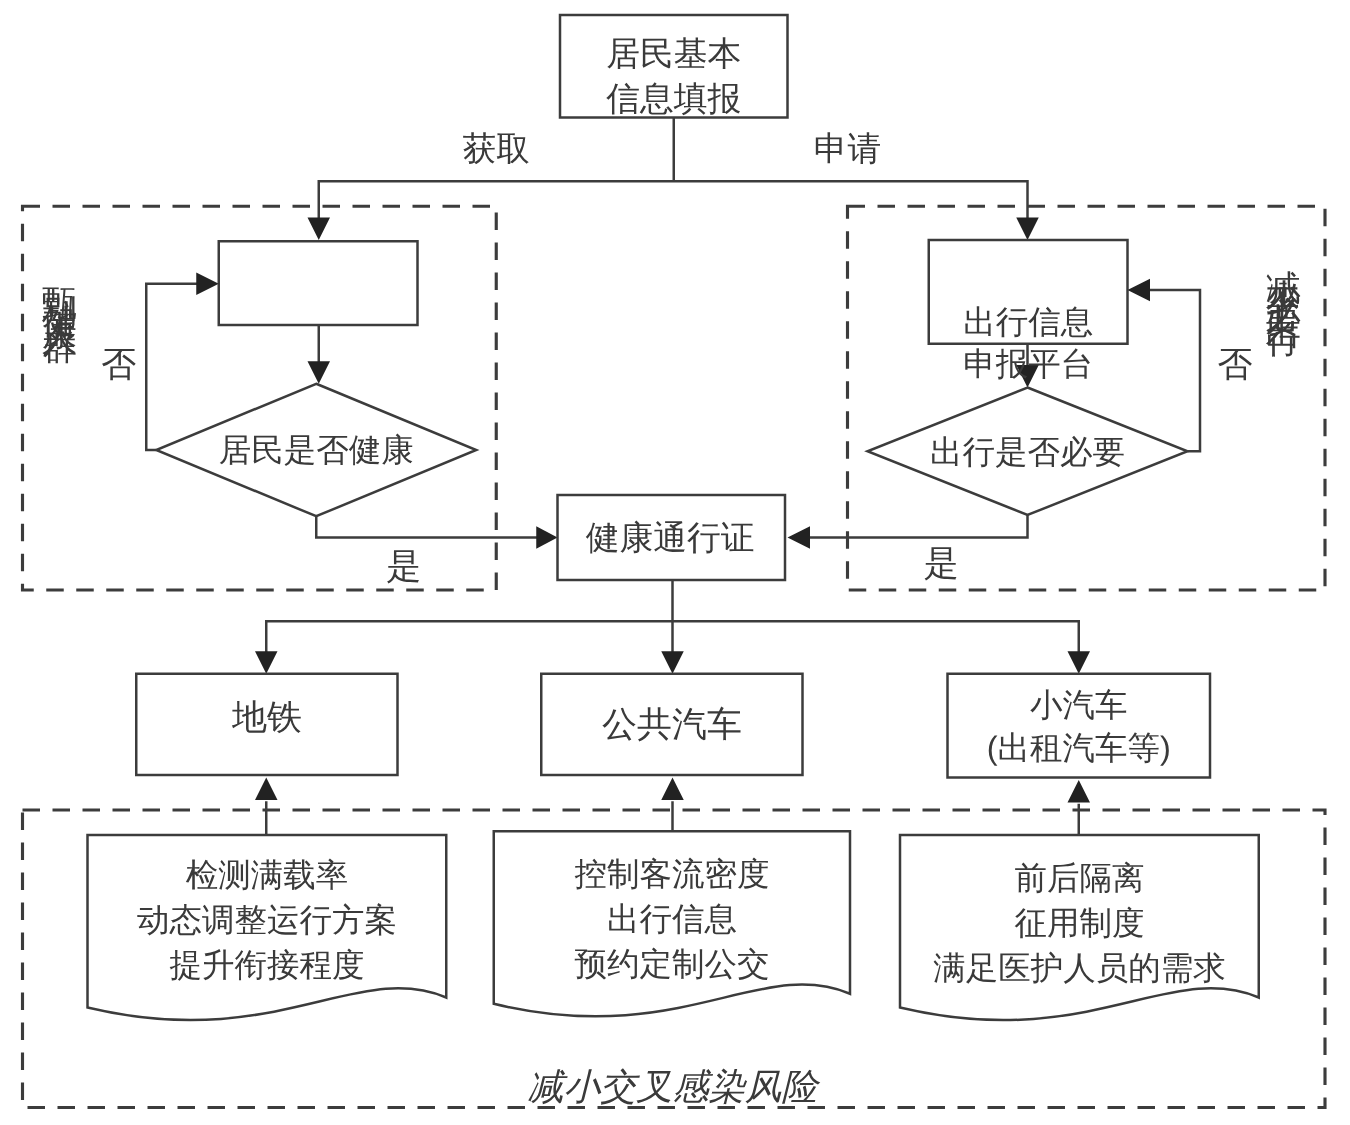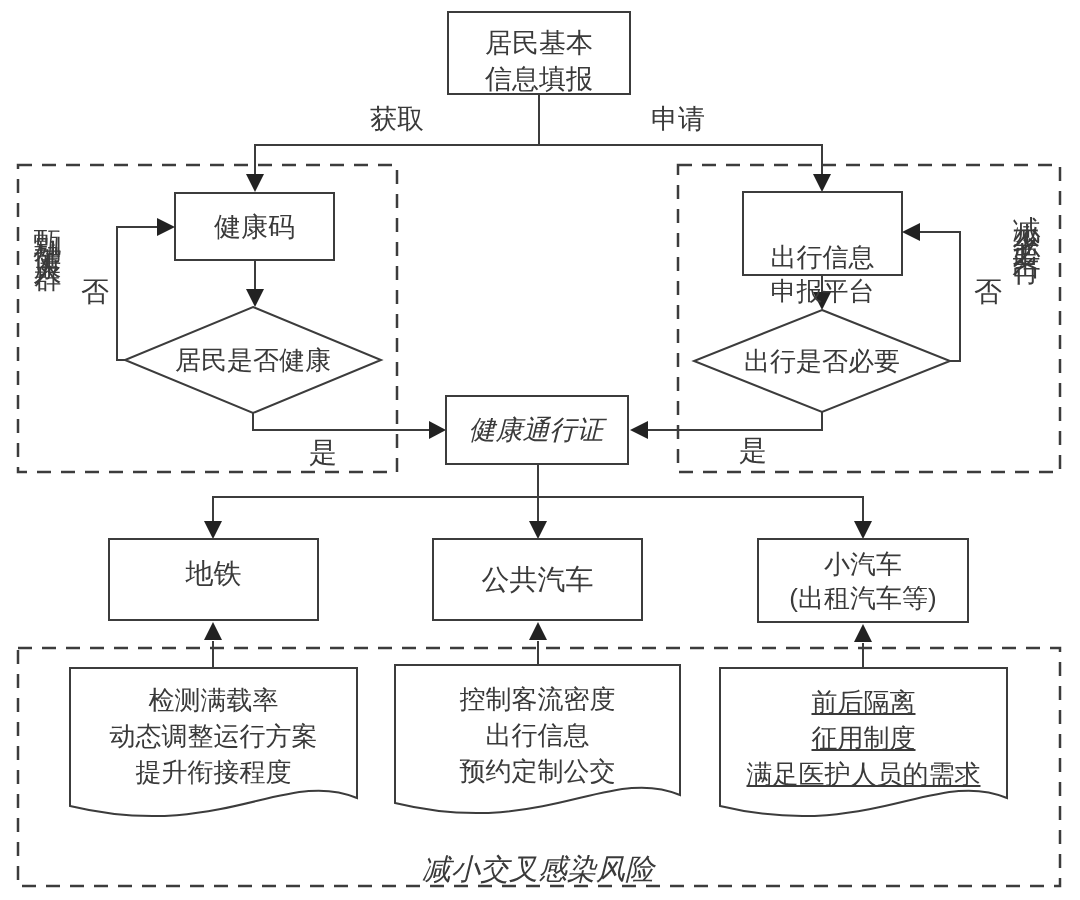--- a/index.html
+++ b/index.html
@@ -116,34 +116,33 @@
   </svg>
 
   <div class="lbl f27" style="left:448px; top:12px; width:182px; height:98px;">
     <span>居民基本</span>
     <span>信息填报</span>
   </div>
 
   <div class="lbl f27" style="left:360px; top:104px; width:74px; height:30px;">获取</div>
   <div class="lbl f27" style="left:641px; top:104px; width:74px; height:30px;">申请</div>
 
-  <div class="lbl f27" style="left:175px; top:193px; width:159px; height:67px;">健康码</div>
   <div class="lbl f26" style="left:133px; top:344px; width:240px; height:32px;">居民是否健康</div>
   <div class="lbl f28" style="left:75px; top:276px; width:40px; height:32px;">否</div>
   <div class="lbl f28" style="left:303px; top:437px; width:40px; height:32px;">是</div>
 
   <div class="lbl f26" style="left:743px; top:192px; width:159px; height:83px;margin-top:40px;">
     <span>出行信息</span>
     <span>申报平台</span>
   </div>
   <div class="lbl f26" style="left:702px; top:345px; width:240px; height:32px;">出行是否必要</div>
   <div class="lbl f28" style="left:968px; top:276px; width:40px; height:32px;">否</div>
   <div class="lbl f28" style="left:733px; top:435px; width:40px; height:32px;">是</div>
 
-  <div class="lbl f27" style="left:446px; top:396px; width:180px; height:68px;font-style:italic;">健康通行证</div>
+  <div class="lbl f27" style="left:446px; top:396px; width:180px; height:68px;">健康通行证</div>
 
   <div class="vlbl" style="left:27px; top:207px; width:40px;">甄别健康人群</div>
   <div class="vlbl" style="left:1006px; top:194px; width:40px;">减少不必要出行</div>
 
   <div class="lbl f28" style="left:109px; top:539px; width:209px; height:70px;">地铁</div>
   <div class="lbl f28" style="left:433px; top:539px; width:209px; height:81px;">公共汽车</div>
   <div class="lbl f26" style="left:758px; top:539px; width:210px; height:83px;">
     <span>小汽车</span>
     <span>(出租汽车等)</span>
   </div>
@@ -151,21 +150,21 @@
   <div class="lbl doc-lbl" style="left:70px; top:682px; width:287px; height:108px; justify-content:center;">
     <span>检测满载率</span>
     <span>动态调整运行方案</span>
     <span>提升衔接程度</span>
   </div>
   <div class="lbl doc-lbl" style="left:395px; top:681px; width:285px; height:108px; justify-content:center;">
     <span>控制客流密度</span>
     <span>出行信息</span>
     <span>预约定制公交</span>
   </div>
-  <div class="lbl doc-lbl" style="left:720px; top:684px; width:287px; height:108px; justify-content:flex-start;text-decoration:underline;">
+  <div class="lbl doc-lbl" style="left:720px; top:684px; width:287px; height:108px; justify-content:flex-start;">
     <span>前后隔离</span>
     <span>征用制度</span>
     <span>满足医护人员的需求</span>
   </div>
 
   <div class="lbl" style="left:398px; top:852px; width:280px; height:36px; font-size:29px;font-style:italic;">减小交叉感染风险</div>
 
 </div>
 
 </body></html>

